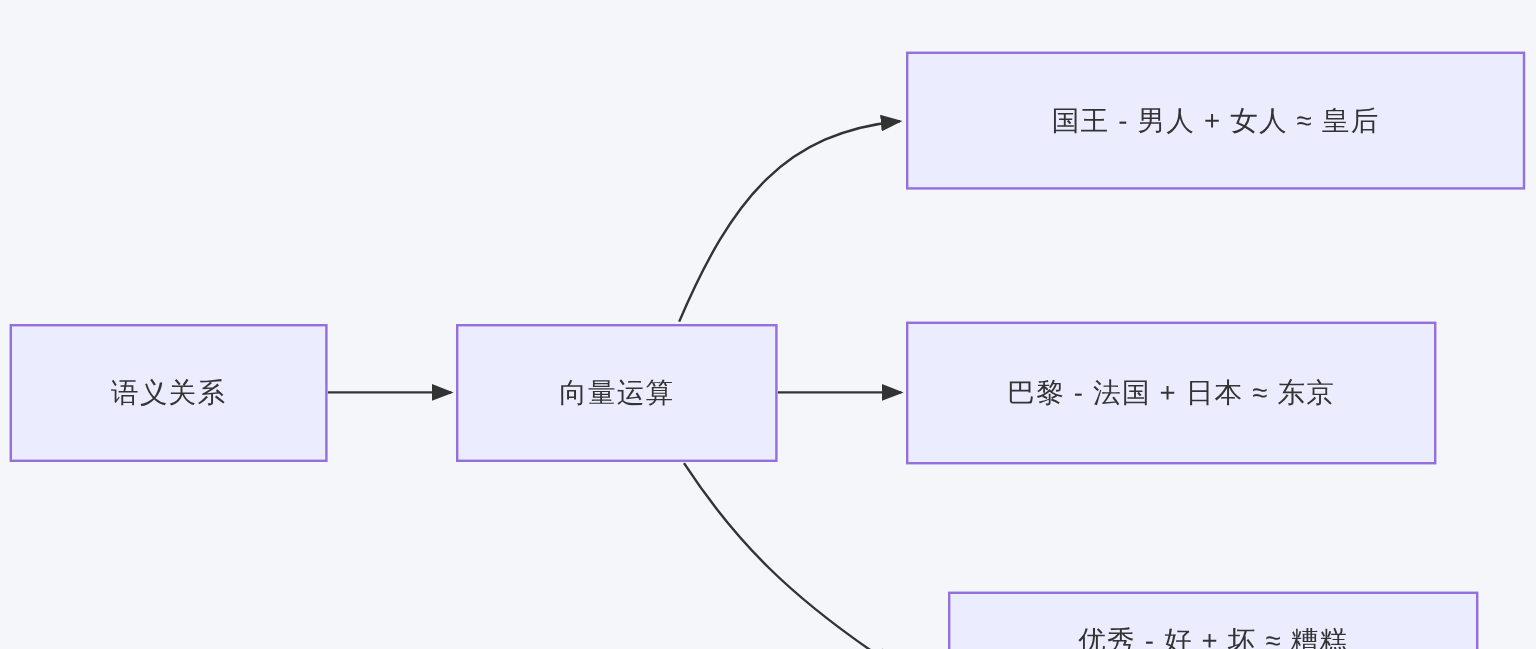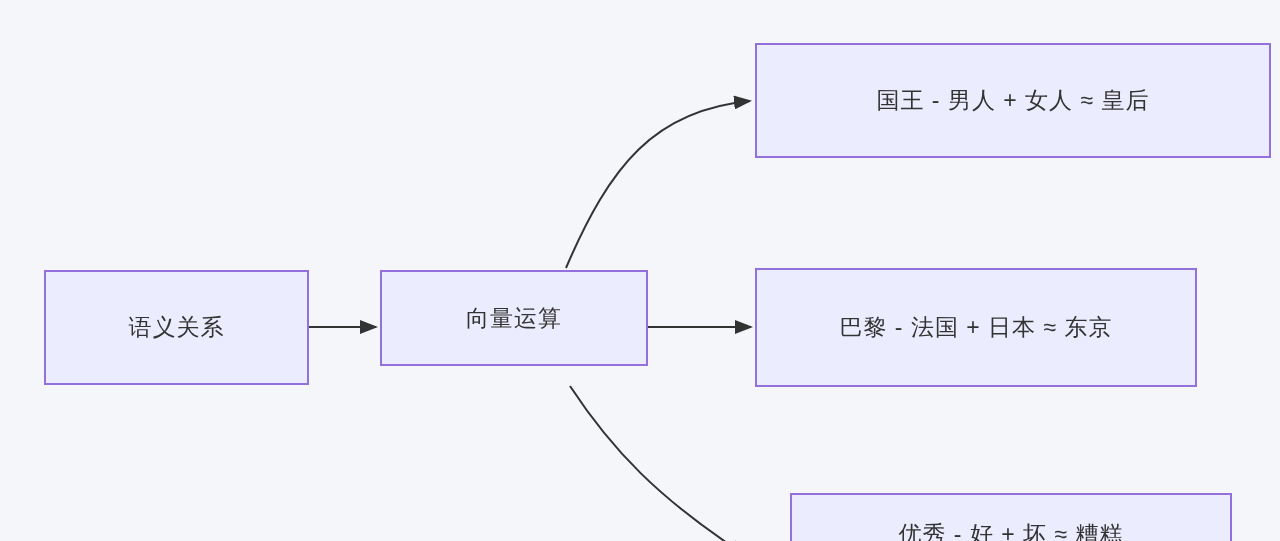--- a/index.html
+++ b/index.html
@@ -33,22 +33,22 @@
     background: #ECECFF;
     border: 2px solid #9370DB;
     color: #333333;
     font-size: 23px;
     display: flex;
     align-items: center;
     justify-content: center;
     white-space: nowrap;
     letter-spacing: 1px;
   }
-  .node-semantic { left: 8px;   top: 270px; width: 265px; height: 115px; margin-left: 36px; }
-  .node-vector   { left: 380px; top: 270px; width: 268px; height: 96px; }
+  .node-semantic { left: 8px;   top: 270px; width: 265px; height: 115px; }
+  .node-vector   { left: 380px; top: 270px; width: 268px; height: 115px; }
   .node-king     { left: 755px; top: 43px;  width: 516px; height: 115px; }
   .node-paris    { left: 755px; top: 268px; width: 442px; height: 119px; }
   .node-sentiment{
     left: 790px; top: 493px; width: 442px; height: 115px;
     align-items: flex-start;
     padding-top: 24px;
   }
 </style>
 </head>
 <body>

